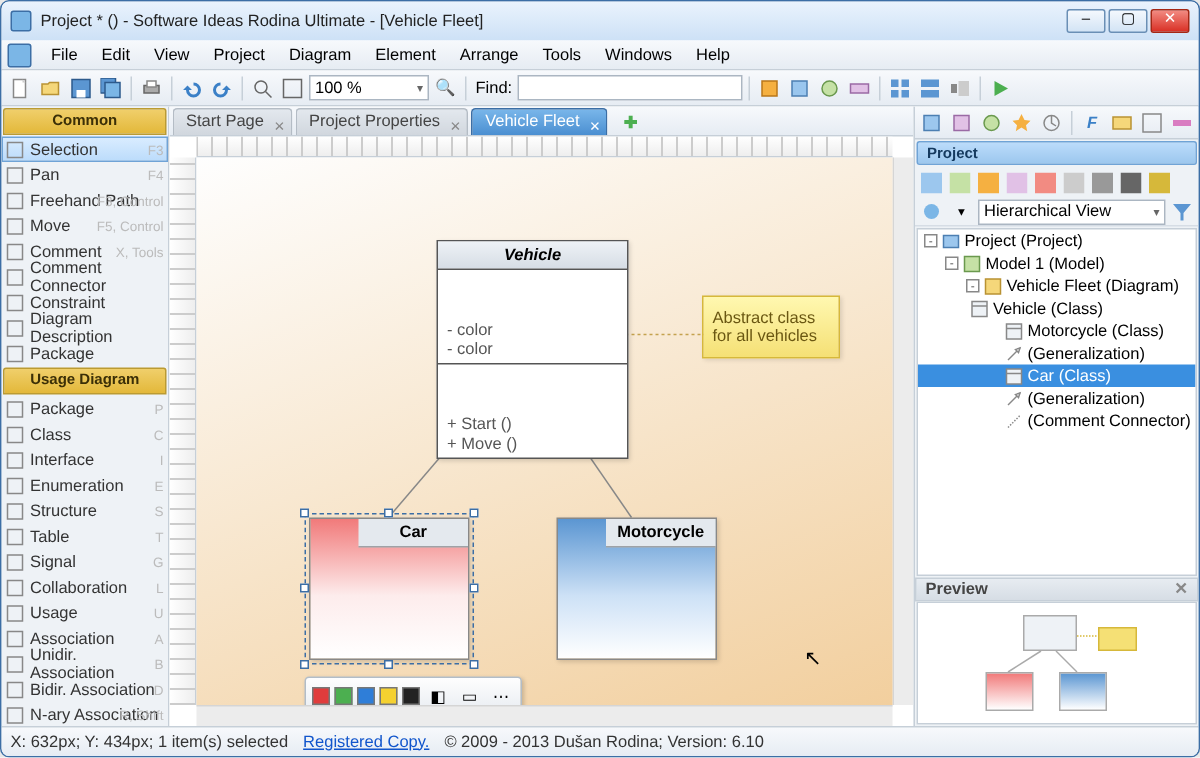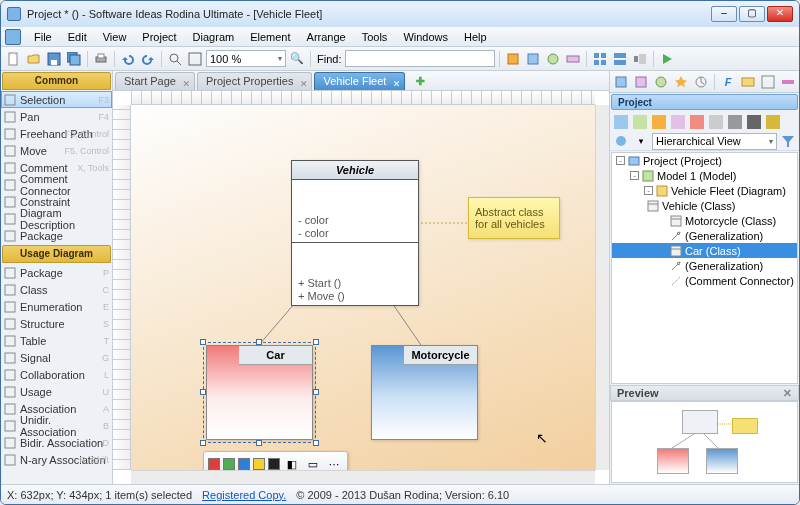--- a/index.html
+++ b/index.html
@@ -295,20 +295,27 @@
             <svg class="tool-ico" viewBox="0 0 12 12">
               <rect x="1" y="1" width="10" height="10" fill="none" stroke="#888"></rect>
             </svg>
             <span>Class</span>
             <span class="shortcut">C</span>
           </div>
           <div class="tool-item">
             <svg class="tool-ico" viewBox="0 0 12 12">
               <rect x="1" y="1" width="10" height="10" fill="none" stroke="#888"></rect>
             </svg>
+            <span>Interface</span>
+            <span class="shortcut">I</span>
+          </div>
+          <div class="tool-item">
+            <svg class="tool-ico" viewBox="0 0 12 12">
+              <rect x="1" y="1" width="10" height="10" fill="none" stroke="#888"></rect>
+            </svg>
             <span>Enumeration</span>
             <span class="shortcut">E</span>
           </div>
           <div class="tool-item">
             <svg class="tool-ico" viewBox="0 0 12 12">
               <rect x="1" y="1" width="10" height="10" fill="none" stroke="#888"></rect>
             </svg>
             <span>Structure</span>
             <span class="shortcut">S</span>
           </div>

